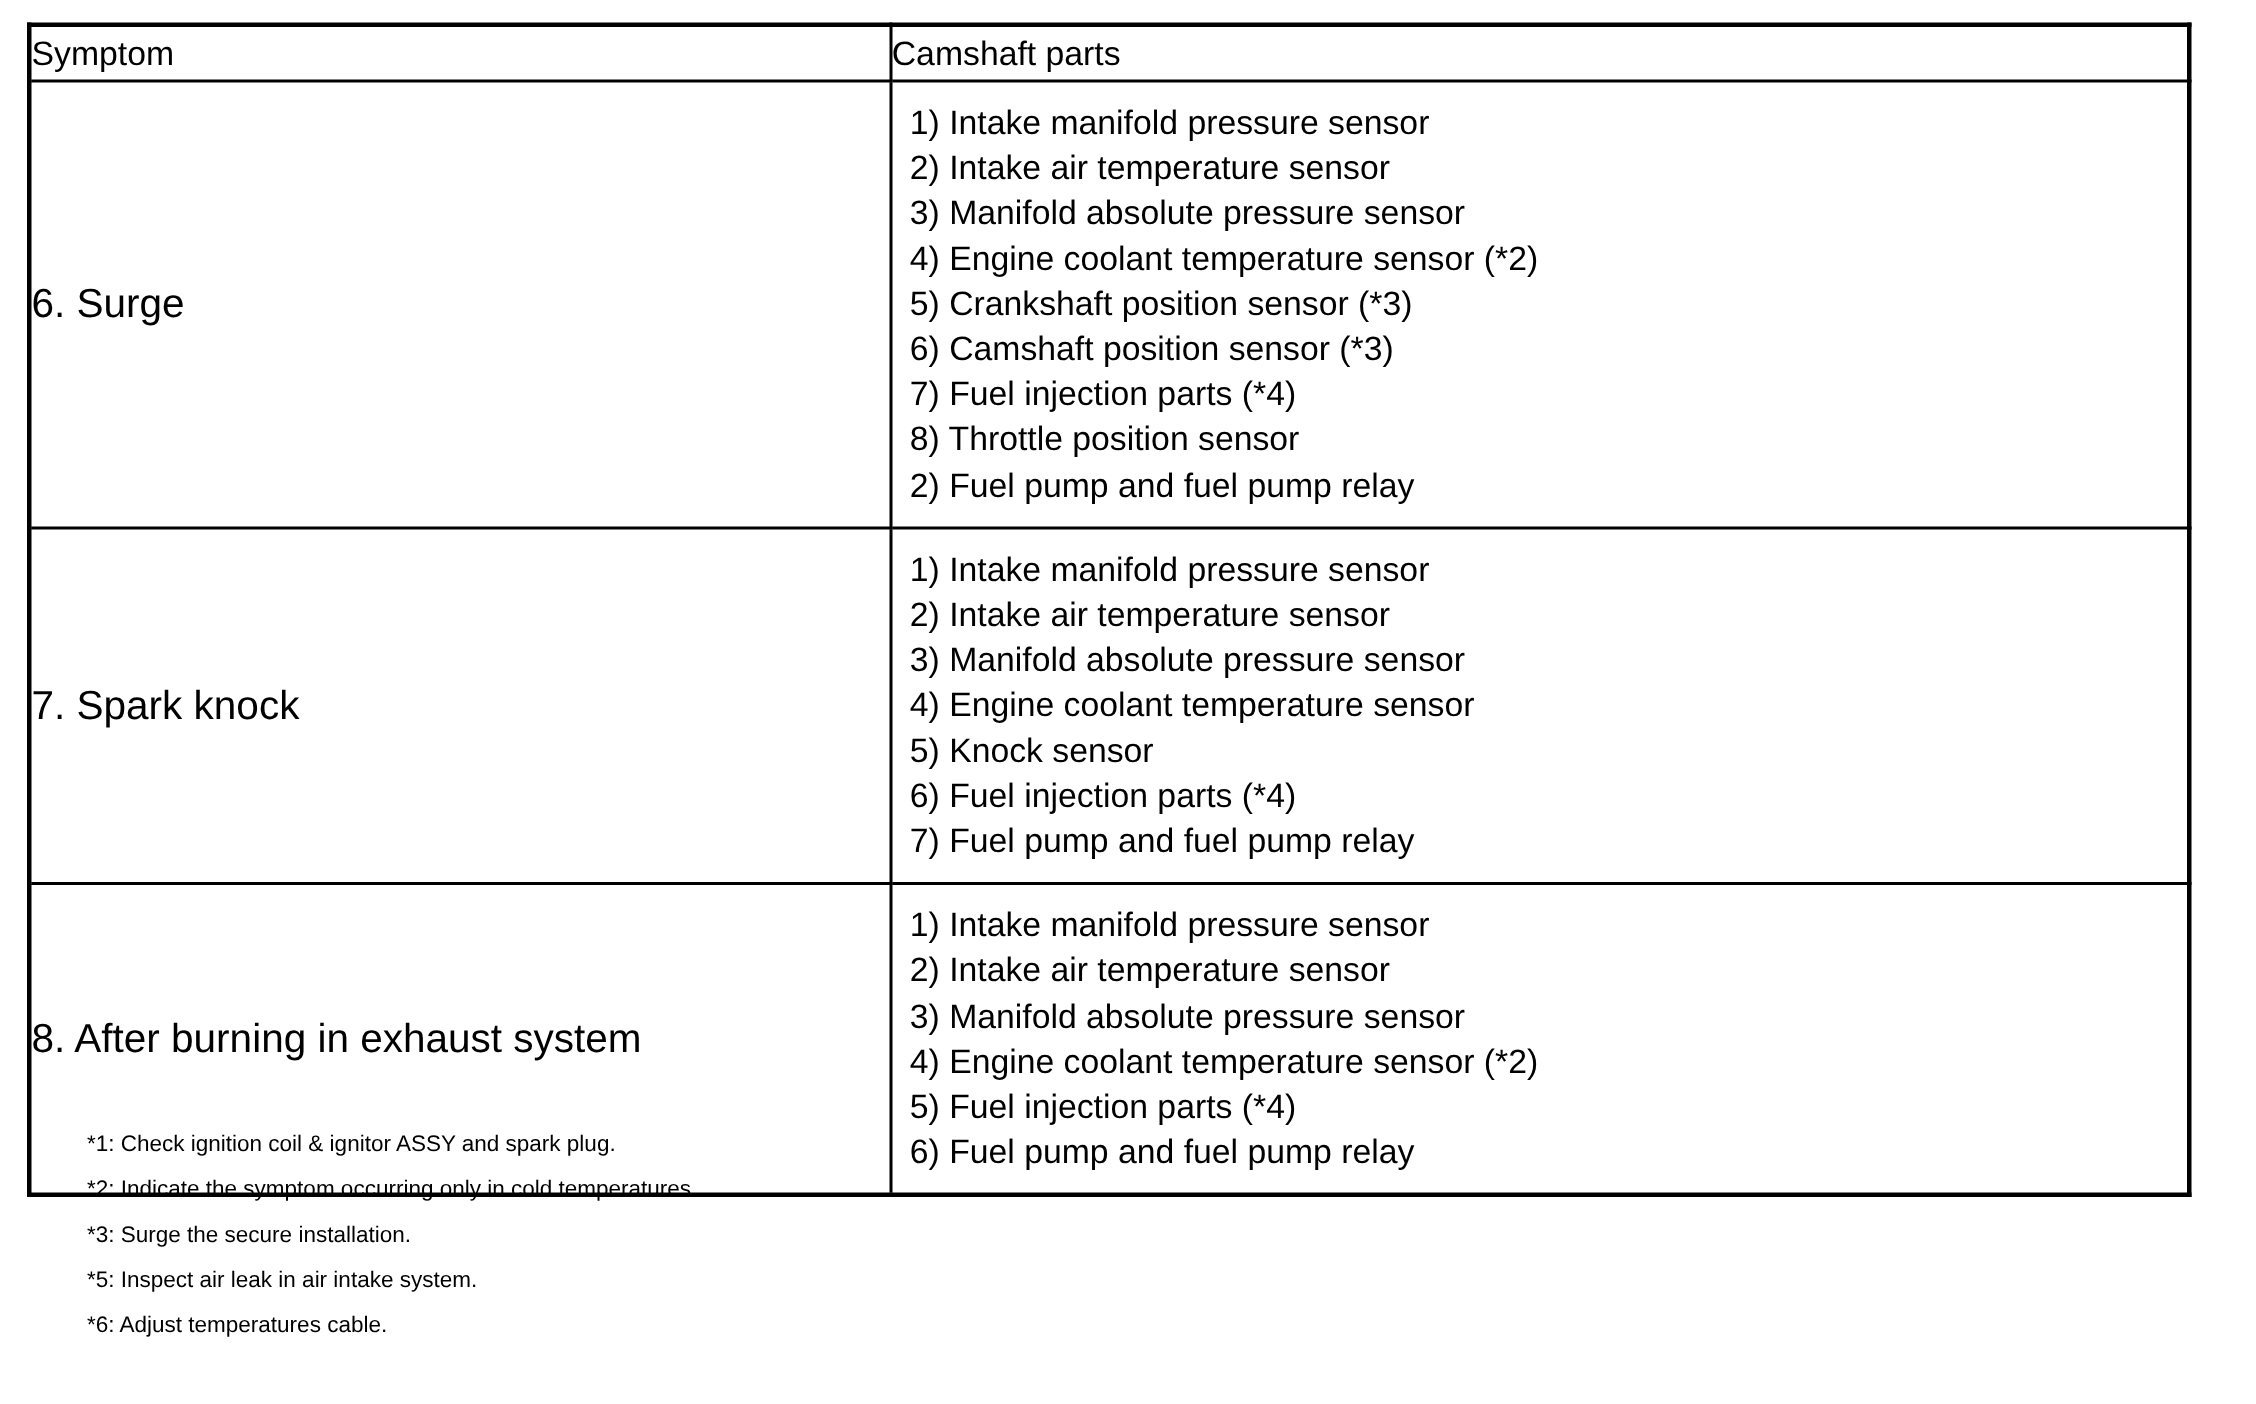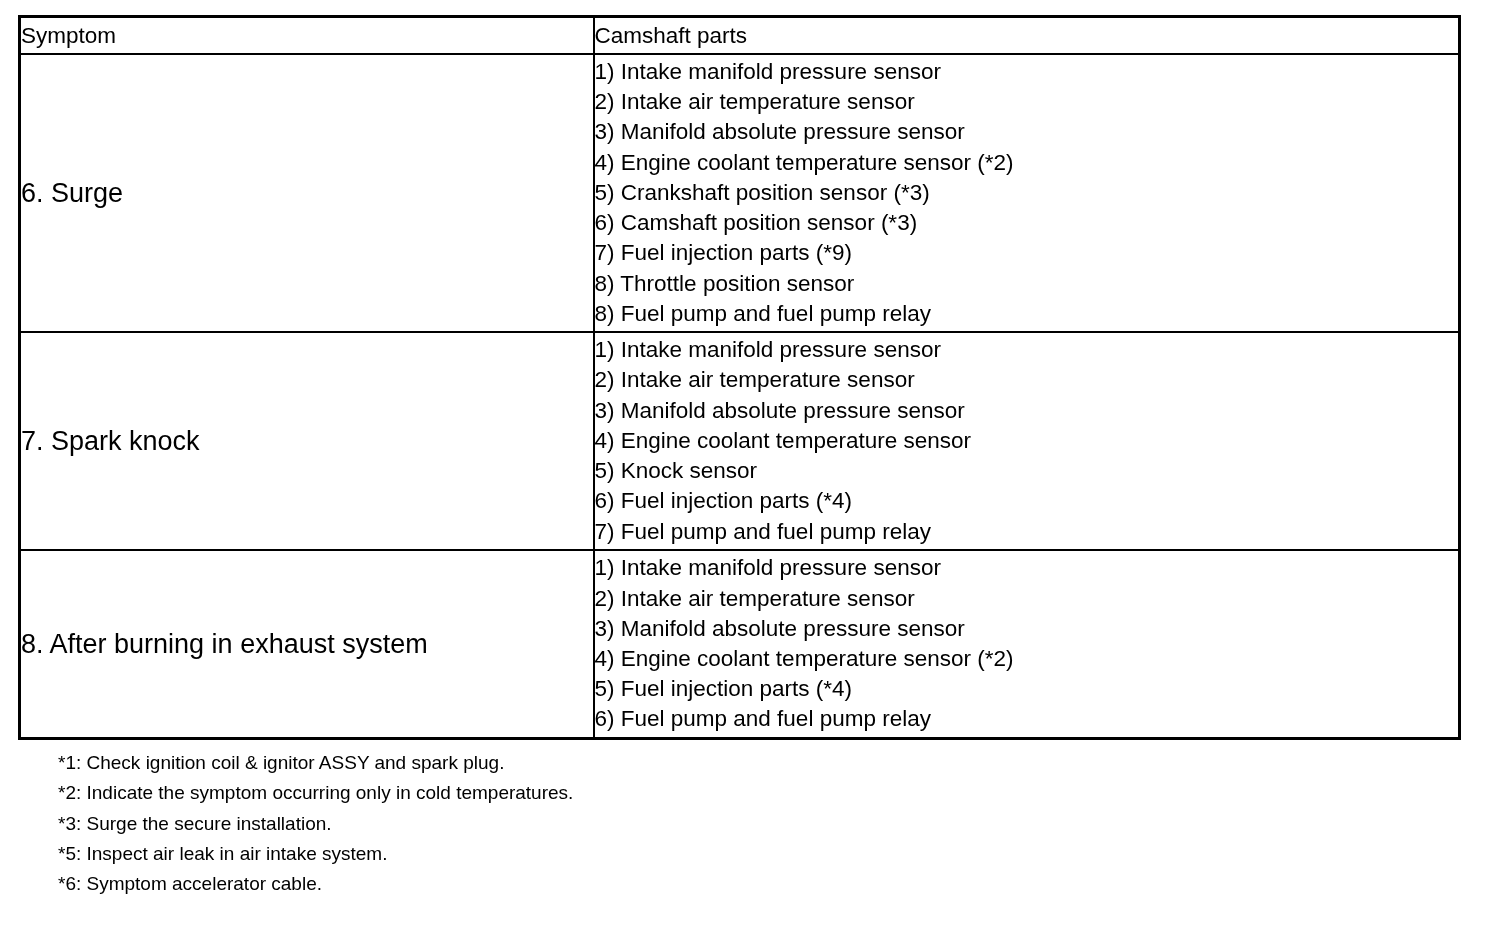--- a/index.html
+++ b/index.html
@@ -59,21 +59,21 @@
     white-space: nowrap;
   }
 
   .parts-cell {
     padding: 6px 0 6px 11px;
     vertical-align: top;
   }
 
   .parts-list {
     list-style: none;
-    margin: 0;
+    margin: 12px;
     padding: 0;
   }
   .parts-list li {
     font-size: 22.5px;
     line-height: 30.2px;
     white-space: nowrap;
   }
 
   
   .row-surge .parts-cell { height: 276px; }
@@ -83,21 +83,21 @@
   
   .footnotes {
     position: absolute;
     left: 58px;
     top: 748px;
     margin: 0;
     padding: 0;
     list-style: none;
   }
   .footnotes li {
-    font-size: 19px;
+    font-size: 15px;
     line-height: 30.3px;
     white-space: nowrap;
   }
 </style>
 </head>
 <body>
 
 <div class="page">
 
   <table class="dtc-table">
@@ -116,23 +116,23 @@
       <tr class="row-surge">
         <td class="sym-cell">6. Surge</td>
         <td class="parts-cell">
           <ul class="parts-list">
             <li>1) Intake manifold pressure sensor</li>
             <li>2) Intake air temperature sensor</li>
             <li>3) Manifold absolute pressure sensor</li>
             <li>4) Engine coolant temperature sensor (*2)</li>
             <li>5) Crankshaft position sensor (*3)</li>
             <li>6) Camshaft position sensor (*3)</li>
-            <li>7) Fuel injection parts (*9)</li>
+            <li>7) Fuel injection parts (*4)</li>
             <li>8) Throttle position sensor</li>
-            <li>8) Fuel pump and fuel pump relay</li>
+            <li>2) Fuel pump and fuel pump relay</li>
           </ul>
         </td>
       </tr>
 
       <tr class="row-knock">
         <td class="sym-cell">7. Spark knock</td>
         <td class="parts-cell">
           <ul class="parts-list">
             <li>1) Intake manifold pressure sensor</li>
             <li>2) Intake air temperature sensor</li>
@@ -160,16 +160,16 @@
       </tr>
 
     </tbody>
   </table>
 
   <ul class="footnotes">
     <li>*1: Check ignition coil &amp; ignitor ASSY and spark plug.</li>
     <li>*2: Indicate the symptom occurring only in cold temperatures.</li>
     <li>*3: Surge the secure installation.</li>
     <li>*5: Inspect air leak in air intake system.</li>
-    <li>*6: Symptom accelerator cable.</li>
+    <li>*6: Adjust temperatures cable.</li>
   </ul>
 
 </div>
 
 </body></html>

